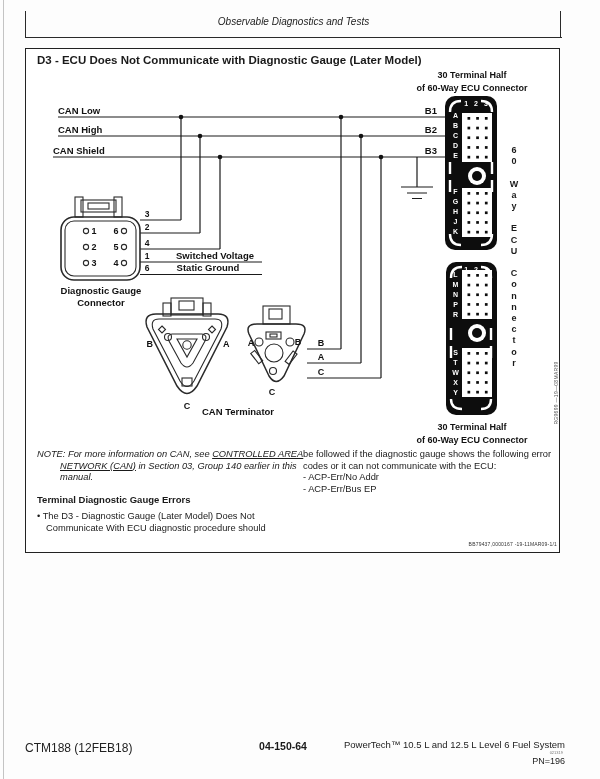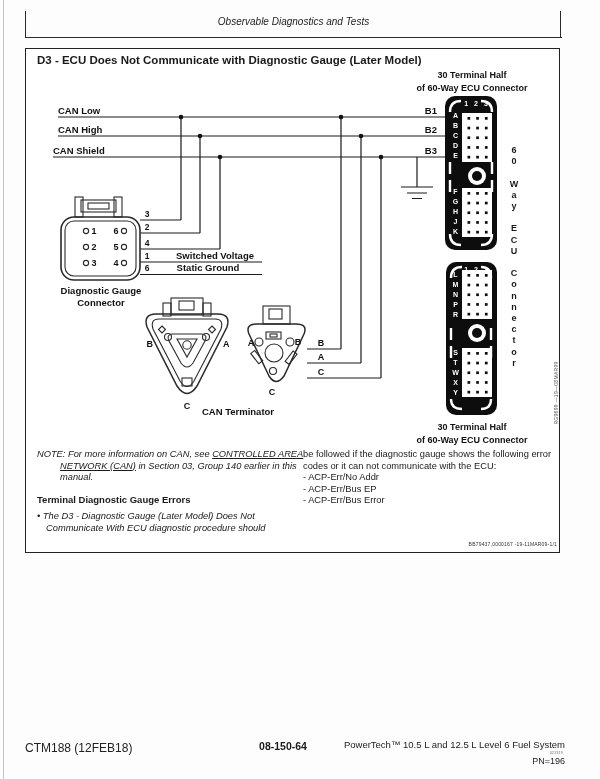--- a/index.html
+++ b/index.html
@@ -23,21 +23,21 @@
   .thin{stroke:#2a2a2a;stroke-width:1.1;fill:none;}
   .wht{stroke:#fff;stroke-width:2.4;fill:none;}
   .vlabels{writing-mode:vertical-rl;text-orientation:upright;color:#fff;font-weight:bold;font-size:7px;letter-spacing:2.9px;line-height:8px;}
   .colhdr{width:34px;text-align:center;color:#fff;font-weight:bold;font-size:7px;letter-spacing:2px;}
   .side-label{writing-mode:vertical-rl;text-orientation:upright;font-weight:bold;font-size:9px;letter-spacing:1.2px;white-space:pre;color:#1a1a1a;}
   .fig-id{width:90px;text-align:center;transform:rotate(-90deg);font-size:5px;color:#555;letter-spacing:0.3px;}
   .body-text{font-size:9.3px;line-height:11.5px;color:#1a1a1a;}
   .note{font-style:italic;padding-left:23px;text-indent:-23px;width:256px;}
   .note .u{text-decoration:underline;}
   .sec-head{font-weight:bold;font-size:9.5px;}
-  .bullet{padding-left:9px;text-indent:-9px;width:258px;font-style:italic;}
+  .bullet{padding-left:9px;text-indent:-9px;width:258px;}
   .doc-code{width:200px;text-align:right;font-size:5px;color:#333;letter-spacing:0.2px;}
   .ft-left{font-size:12px;color:#222;}
   .ft-center{width:100px;text-align:center;font-weight:bold;font-size:10.5px;}
   .ft-right{width:300px;text-align:right;font-size:9.5px;color:#222;}
   .ft-sub{width:100px;text-align:right;font-size:4px;color:#777;}
   .ft-pn{width:100px;text-align:right;font-size:9px;color:#222;}
 </style>
 </head>
 <body>
 
@@ -269,22 +269,21 @@
 <div class="abs body-text note" style="left:37px;top:449px;"><span>NOTE: For more information on CAN, see </span><span class="u">CONTROLLED AREA NETWORK (CAN)</span><span> in Section 03, Group 140 earlier in this manual.</span></div>
 
 <div class="abs sec-head" style="left:37px;top:494px;">Terminal Diagnostic Gauge Errors</div>
 
 <div class="abs body-text bullet" style="left:37px;top:511px;"><span>•</span> <span>The D3 - Diagnostic Gauge (Later Model) Does Not Communicate With ECU diagnostic procedure should</span></div>
 
 <div class="abs body-text" style="left:303px;top:449px;width:263px;">
   <div>be followed if the diagnostic gauge shows the following error codes or it can not communicate with the ECU:</div>
   <div>- ACP-Err/No Addr</div>
   <div>- ACP-Err/Bus EP</div>
-  <div>- ACP-Err/Bus Error</div>
 </div>
 
 <div class="abs doc-code" style="left:357px;top:541px;">BB79437,0000167 -19-11MAR09-1/1</div>
 
 <div class="abs ft-left" style="left:25px;top:741px;">CTM188 (12FEB18)</div>
-<div class="abs ft-center" style="left:233px;top:740px;">08-150-64</div>
+<div class="abs ft-center" style="left:233px;top:740px;">04-150-64</div>
 <div class="abs ft-right" style="left:265px;top:739px;">PowerTech™ 10.5 L and 12.5 L Level 6 Fuel System</div>
 <div class="abs ft-sub" style="left:463px;top:750px;">021319</div>
 <div class="abs ft-pn" style="left:465px;top:756px;">PN=196</div>
 
 </body></html>

